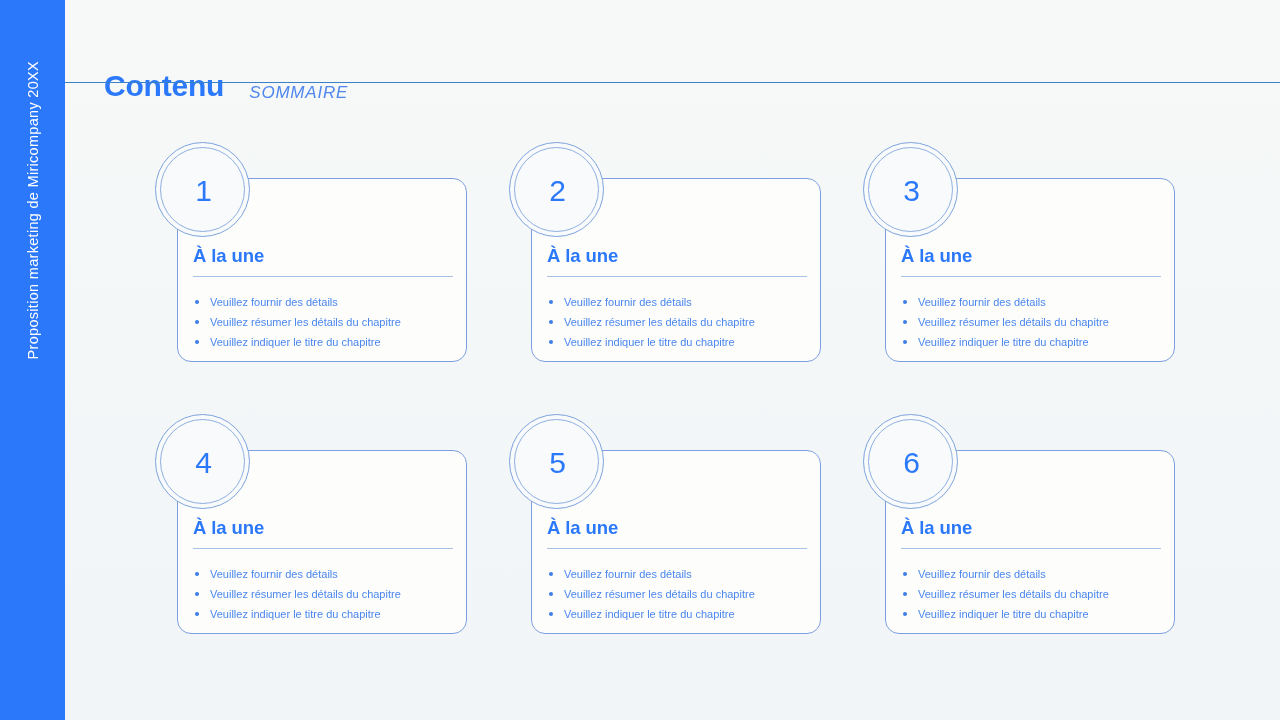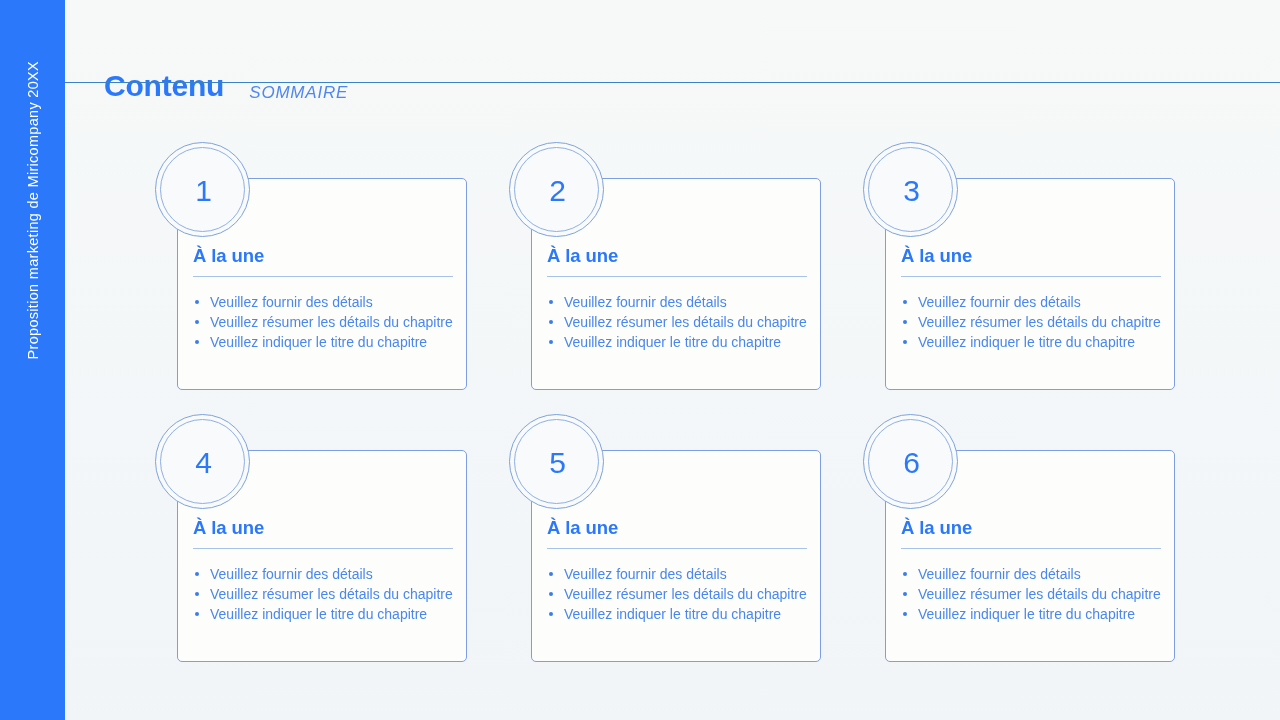--- a/index.html
+++ b/index.html
@@ -66,24 +66,24 @@
     grid-template-rows:repeat(2,272px);
     column-gap:42px;
     row-gap:0px;
   }
 
   .cell { position:relative; }
 
   .card {
     position:absolute;
     left:22px; top:36px;
-    width:290px; height:212px;
+    width:290px; height:184px;
     background:#fdfefc;
     border:1.2px solid #7d9fe2;
-    border-radius:5px;
+    border-radius:14px;
   }
 
   .card-inner {
     position:absolute;
     left:15px; top:66px;
     width:260px;
   }
 
   .card-title {
     font-size:18.5px; font-weight:bold;
@@ -93,21 +93,21 @@
   .card-rule {
     margin-top:9px;
     width:260px; height:1px;
     background:#a9c3e8;
   }
 
   .bullets { margin-top:15px; list-style:none; }
   .bullets li {
     position:relative;
     padding-left:17px;
-    font-size:14px;
+    font-size:11px;
     color:#4a86ee;
     line-height:20px;
   }
   .bullets li::before {
     content:"";
     position:absolute;
     left:2px; top:8px;
     width:4px; height:4px;
     border-radius:50%;
     background:#3c7de8;

